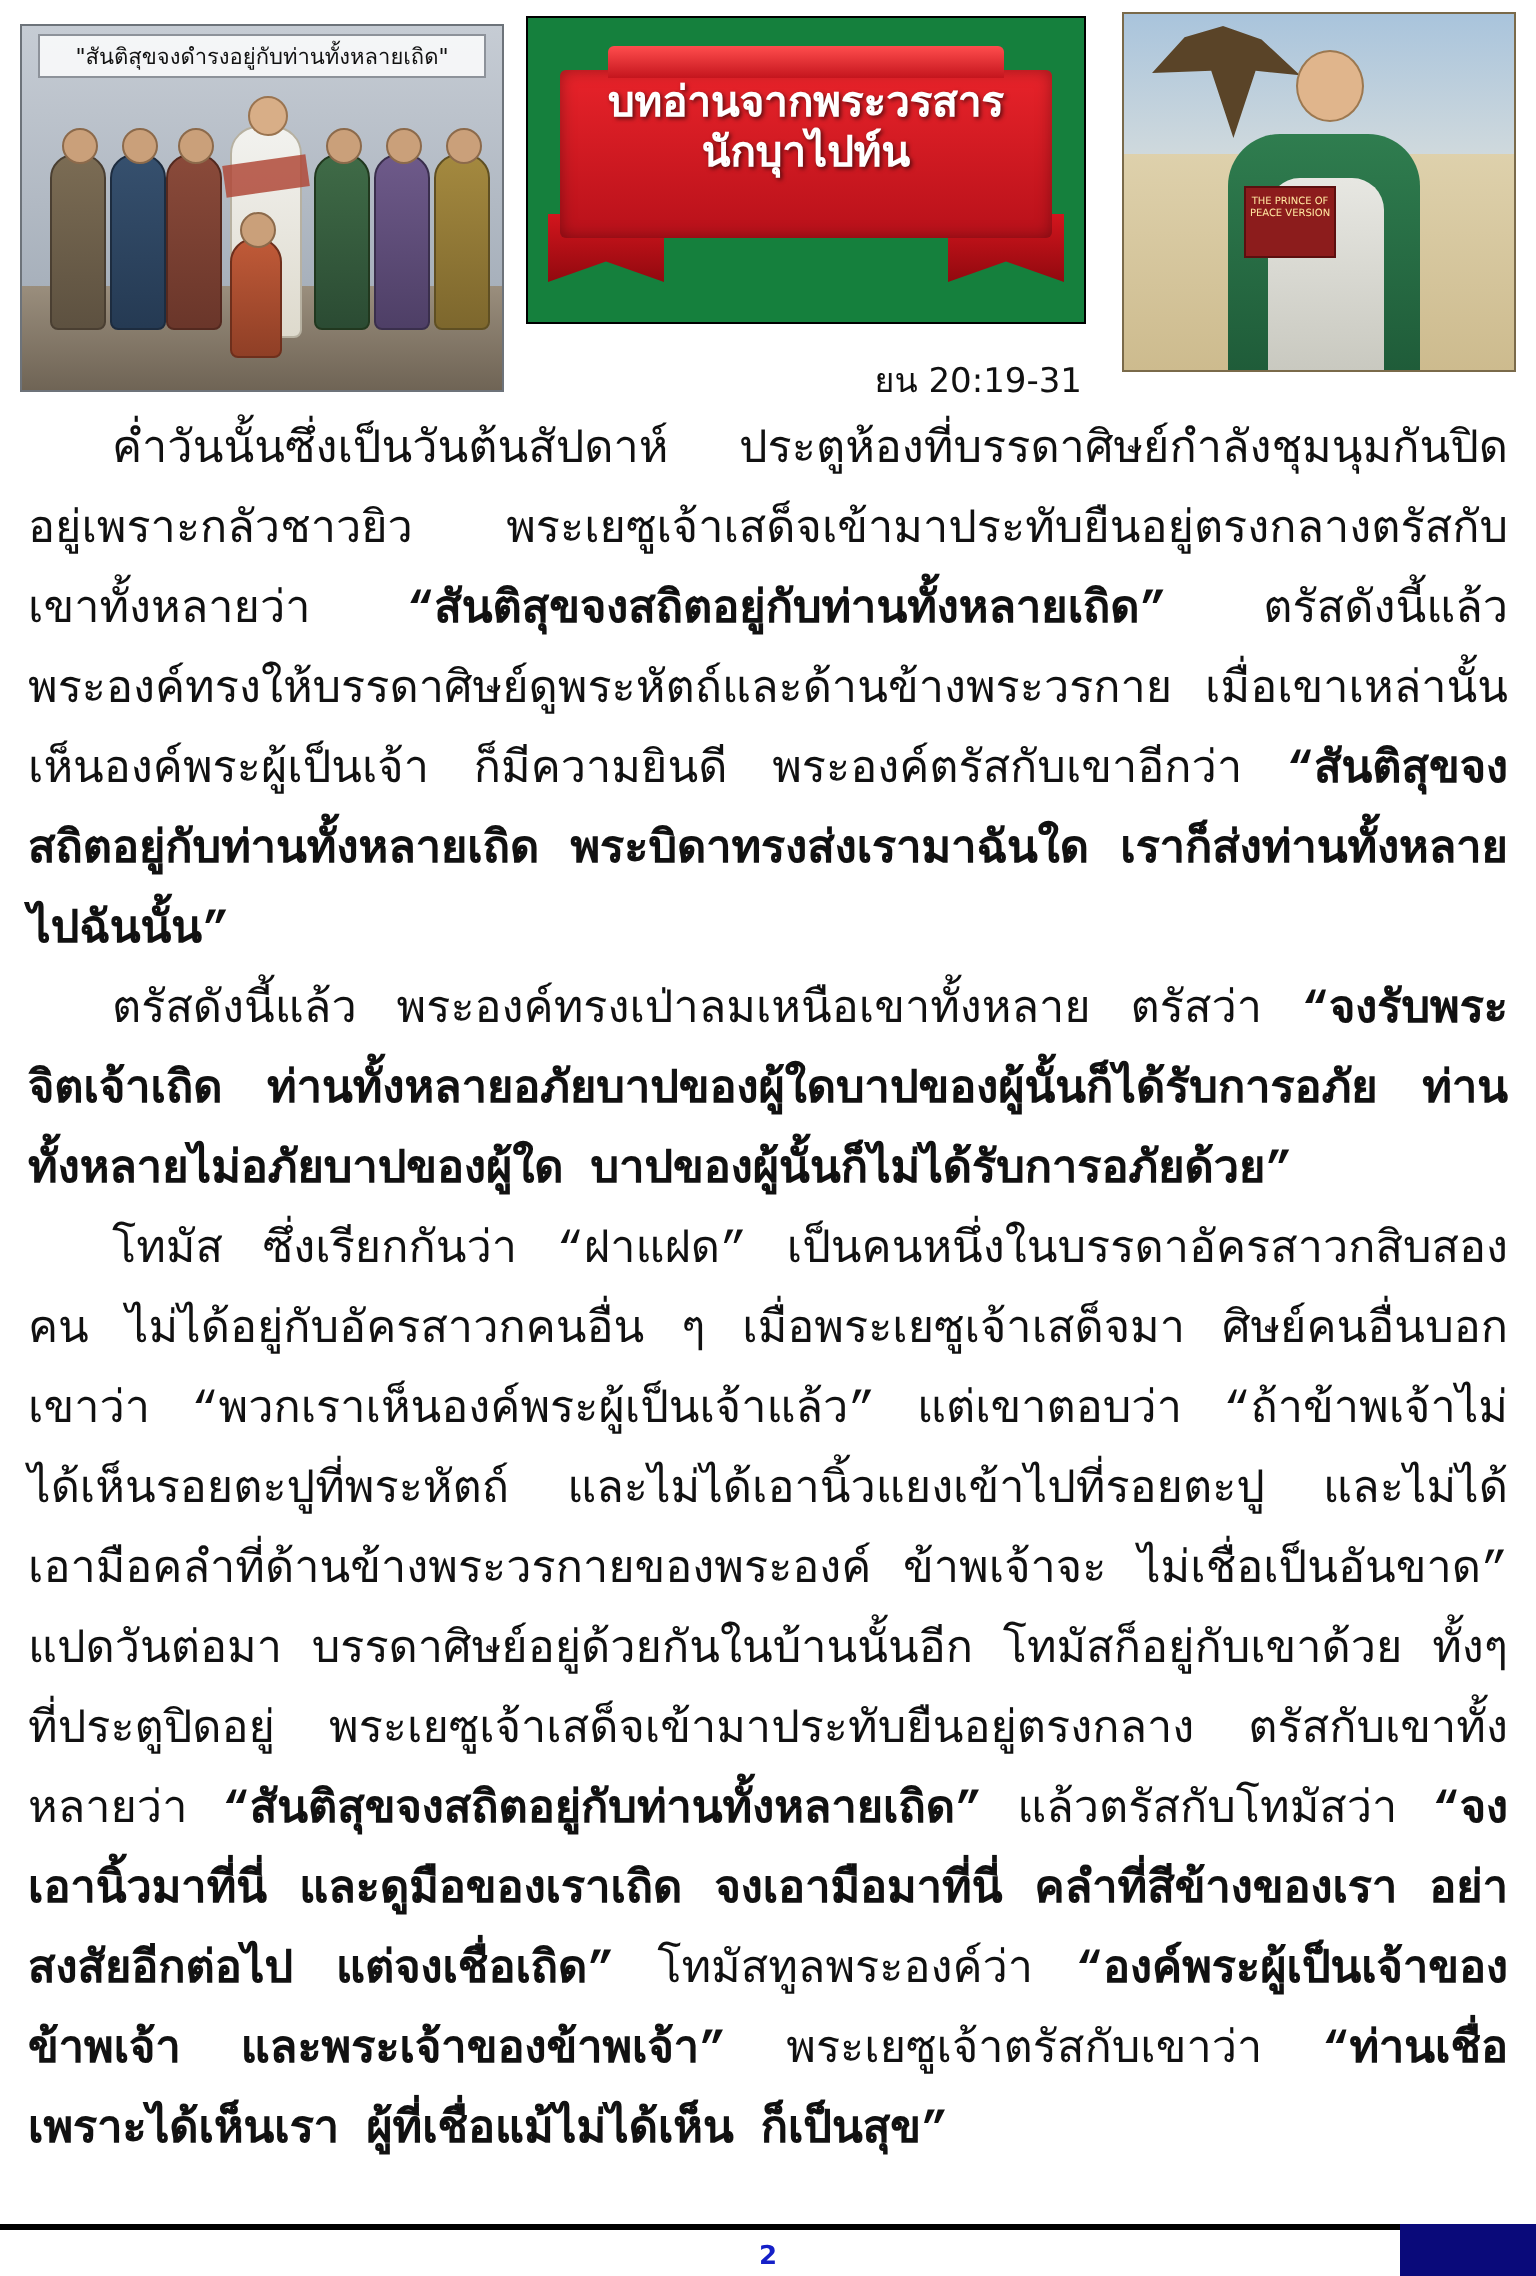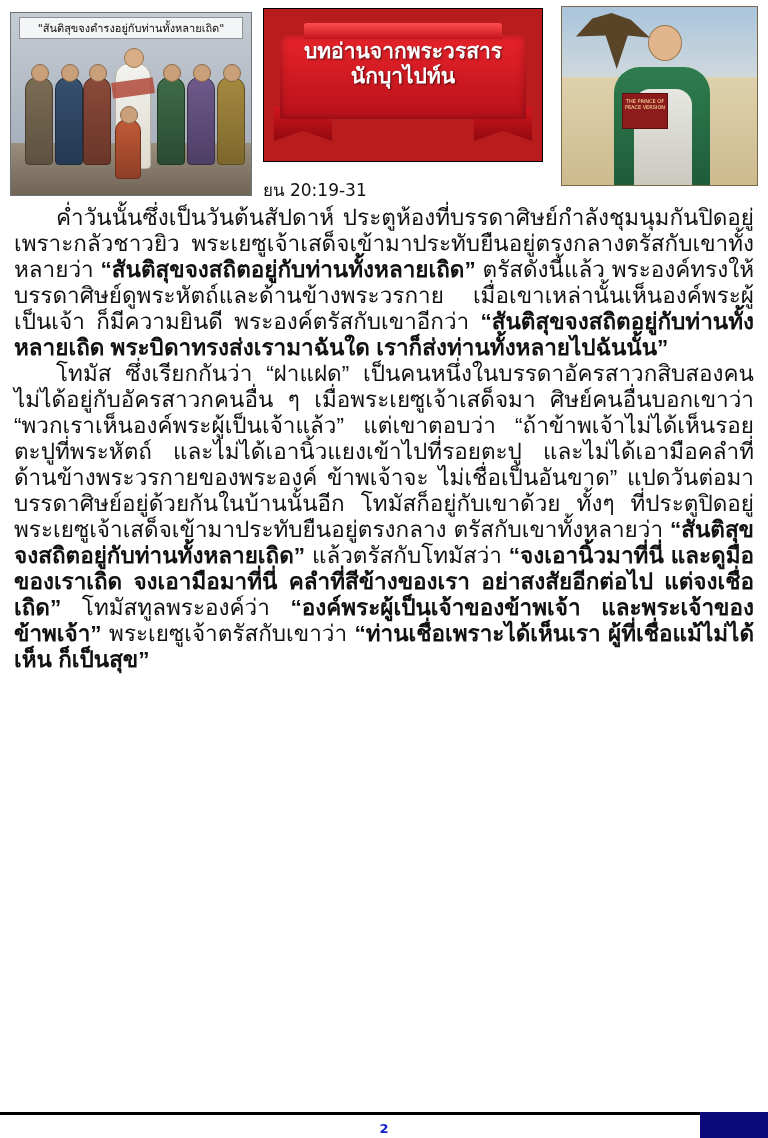--- a/index.html
+++ b/index.html
@@ -105,21 +105,21 @@
     background: #b04a3a; transform: rotate(-8deg); opacity: .85;
   }
 
   
   .center-banner {
     position: absolute;
     left: 263px;
     top: 8px;
     width: 278px;
     height: 152px;
-    background: #b91c1c;
+    background: #15803d;
     border: 1px solid #000;
     overflow: hidden;
   }
   .ribbon {
     position: absolute;
     left: 16px;
     top: 26px;
     width: 246px;
     height: 84px;
     background: linear-gradient(#e8232a, #b8111a);
@@ -217,39 +217,39 @@
     line-height: 6px;
     font-family: "DejaVu Sans", "Liberation Sans", sans-serif;
   }
 
   
   .reference {
     position: absolute;
     left: 263px;
     top: 176px;
     width: 278px;
-    text-align: left;
+    text-align: right;
     font-size: 17px;
     color: #111111;
     font-family: "DejaVu Sans", "Liberation Sans", sans-serif;
   }
 
   
   .body-text {
     position: absolute;
     left: 14px;
     top: 205px;
     width: 740px;
     height: 900px;
     color: #111111;
     font-size: 22.5px;
-    line-height: 26px;
+    line-height: 40px;
     text-align: justify;
     text-justify: inter-word;
-    font-family: Liberation Sans, sans-serif;
+    font-family: Liberation Mono, monospace;
   }
   .body-text p {
     margin: 0 0 0 0;
     text-indent: 42px;
   }
   .bold {
     font-weight: bold;
   }
 
   
@@ -350,20 +350,21 @@
       <div class="book">
         <div class="book-text">THE PRINCE OF PEACE VERSION</div>
       </div>
     </div>
   </div>
 
   <div class="reference">ยน 20:19-31</div>
 
   <div class="body-text">
     <p><span>ค่ำวันนั้นซึ่งเป็นวันต้นสัปดาห์   ประตูห้องที่บรรดาศิษย์กำลังชุมนุมกันปิดอยู่เพราะกลัวชาวยิว   พระเยซูเจ้าเสด็จเข้ามาประทับยืนอยู่ตรงกลางตรัสกับเขาทั้งหลายว่า </span><span class="bold">“สันติสุขจงสถิตอยู่กับท่านทั้งหลายเถิด”</span><span> ตรัสดังนี้แล้ว พระองค์ทรงให้บรรดาศิษย์ดูพระหัตถ์และด้านข้างพระวรกาย เมื่อเขาเหล่านั้นเห็นองค์พระผู้เป็นเจ้า  ก็มีความยินดี   พระองค์ตรัสกับเขาอีกว่า </span><span class="bold">“สันติสุขจงสถิตอยู่กับท่านทั้งหลายเถิด พระบิดาทรงส่งเรามาฉันใด เราก็ส่งท่านทั้งหลายไปฉันนั้น”</span></p>
+    <p><span>ตรัสดังนี้แล้ว  พระองค์ทรงเป่าลมเหนือเขาทั้งหลาย  ตรัสว่า </span><span class="bold">“จงรับพระจิตเจ้าเถิด       ท่านทั้งหลายอภัยบาปของผู้ใดบาปของผู้นั้นก็ได้รับการอภัย   ท่านทั้งหลายไม่อภัยบาปของผู้ใด   บาปของผู้นั้นก็ไม่ได้รับการอภัยด้วย”</span></p>
     <p><span>โทมัส  ซึ่งเรียกกันว่า “ฝาแฝด”  เป็นคนหนึ่งในบรรดาอัครสาวกสิบสองคน  ไม่ได้อยู่กับอัครสาวกคนอื่น ๆ เมื่อพระเยซูเจ้าเสด็จมา  ศิษย์คนอื่นบอกเขาว่า “พวกเราเห็นองค์พระผู้เป็นเจ้าแล้ว”  แต่เขาตอบว่า “ถ้าข้าพเจ้าไม่ได้เห็นรอยตะปูที่พระหัตถ์   และไม่ได้เอานิ้วแยงเข้าไปที่รอยตะปู   และไม่ได้เอามือคลำที่ด้านข้างพระวรกายของพระองค์ ข้าพเจ้าจะ ไม่เชื่อเป็นอันขาด”  แปดวันต่อมา  บรรดาศิษย์อยู่ด้วยกันในบ้านนั้นอีก  โทมัสก็อยู่กับเขาด้วย  ทั้งๆ ที่ประตูปิดอยู่ พระเยซูเจ้าเสด็จเข้ามาประทับยืนอยู่ตรงกลาง ตรัสกับเขาทั้งหลายว่า  </span><span class="bold">“สันติสุขจงสถิตอยู่กับท่านทั้งหลายเถิด”</span><span>   แล้วตรัสกับโทมัสว่า </span><span class="bold">“จงเอานิ้วมาที่นี่ และดูมือของเราเถิด จงเอามือมาที่นี่ คลำที่สีข้างของเรา อย่าสงสัยอีกต่อไป แต่จงเชื่อเถิด”</span><span>  โทมัสทูลพระองค์ว่า </span><span class="bold">“องค์พระผู้เป็นเจ้าของข้าพเจ้า  และพระเจ้าของข้าพเจ้า”</span><span>   พระเยซูเจ้าตรัสกับเขาว่า </span><span class="bold">“ท่านเชื่อเพราะได้เห็นเรา ผู้ที่เชื่อแม้ไม่ได้เห็น ก็เป็นสุข”</span></p>
   </div>
 
   <div class="footer-bar"></div>
   <div class="footer-white"></div>
   <div class="page-number">2</div>
 
 </div>
 
 </body></html>

